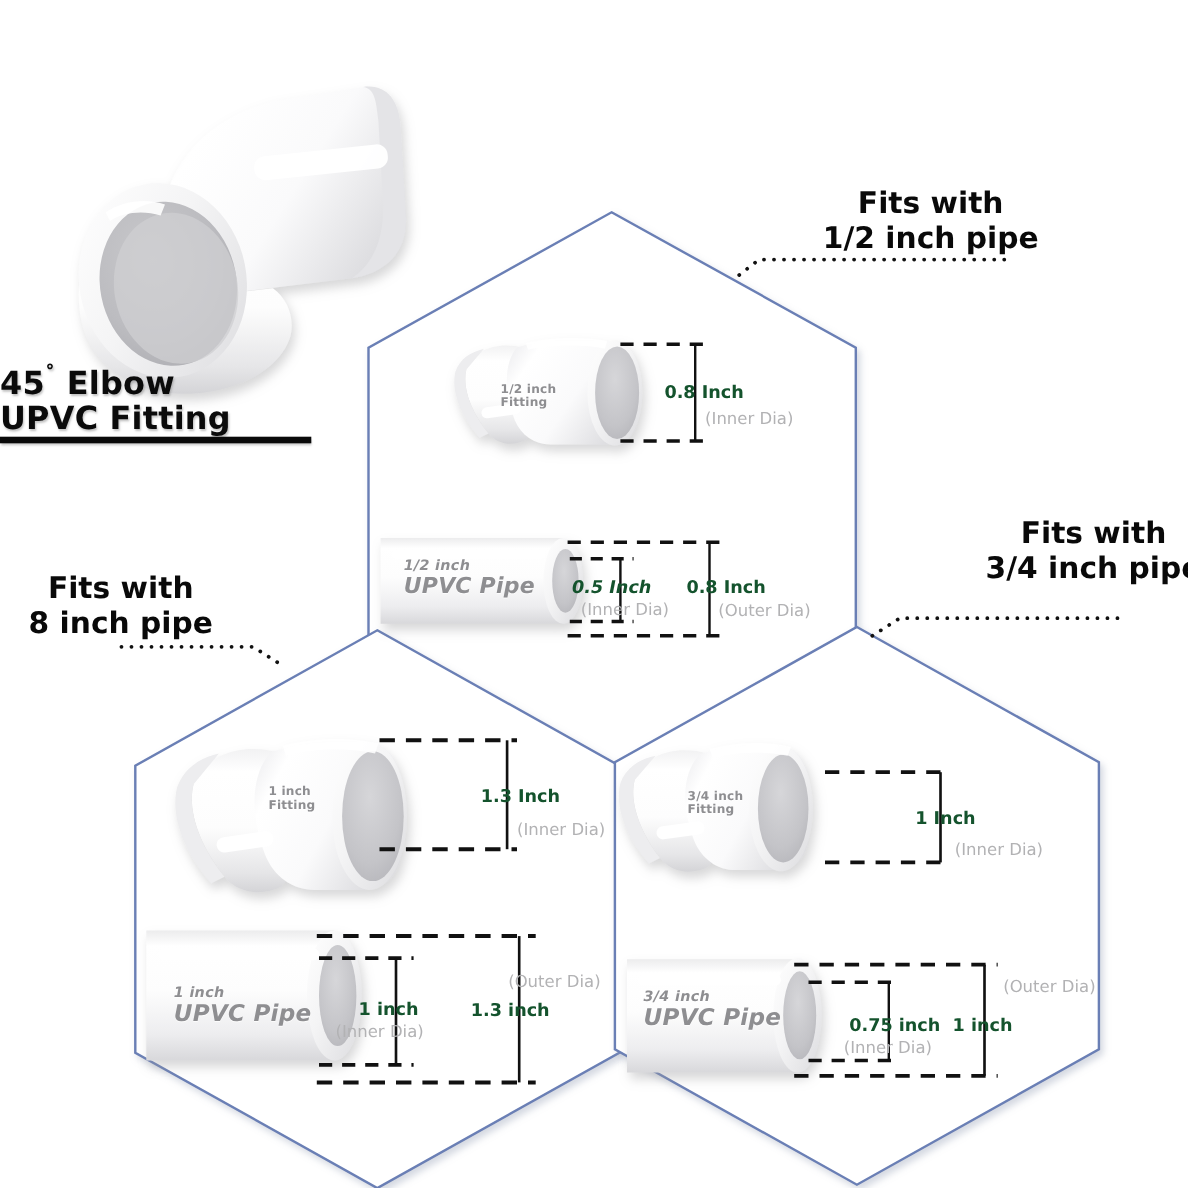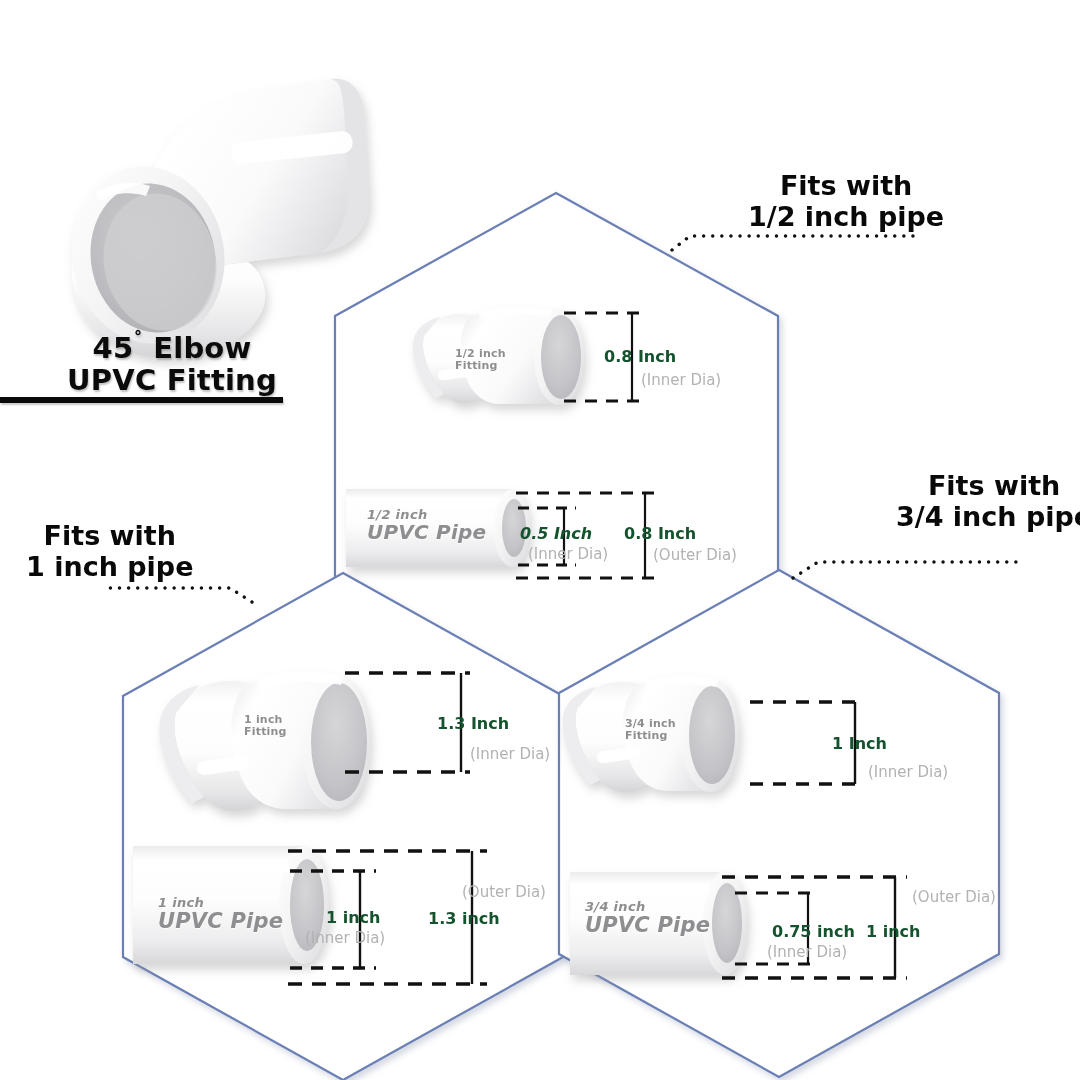--- a/index.html
+++ b/index.html
@@ -9,29 +9,28 @@
     font-family:"DejaVu Sans", sans-serif;
     overflow:hidden;
     position:relative;
   }
   .stage{position:absolute;left:0;top:0;width:1080px;height:1080px;}
   .abs{position:absolute;}
 
   
   #hero-title{
     left:0px; top:332px; width:312px;
-    text-align:center;
+    text-align:left;
     font-family:"DejaVu Sans", sans-serif;
     font-weight:bold;
     font-size:29px;
     line-height:32px;
     color:#0b0b0b;
     letter-spacing:.2px;
     text-shadow:1px 2px 2px rgba(120,120,120,.45);
-    margin-left:16px;
   }
   #hero-title .deg{font-size:19px;vertical-align:super;line-height:0;}
   #title-rule{
     left:0px; top:397px; width:283px; height:6px;
     background:#0a0a0a;
     box-shadow:1px 2px 2px rgba(120,120,120,.4);
   }
 
   
   .callout{
@@ -325,21 +324,21 @@
   <div class="abs callout" id="callout-half">
     <div>Fits with</div>
     <div>1/2 inch pipe</div>
   </div>
   <div class="abs callout" id="callout-threequarter">
     <div>Fits with</div>
     <div>3/4 inch pipe</div>
   </div>
   <div class="abs callout" id="callout-one">
     <div>Fits with</div>
-    <div>1 inch pipe</div>
+    <div>8 inch pipe</div>
   </div>
 
   <div class="abs part-cap fit-cap" style="left:455px;top:348px;width:100px;">
     <div>1/2 inch</div>
     <div>Fitting</div>
   </div>
   <div class="abs dim-val" style="left:604px;top:347px;">0.8 Inch</div>
   <div class="abs dim-sub" style="left:641px;top:371px;">(Inner Dia)</div>
 
   <div class="abs part-cap pipe-cap" style="left:367px;top:508px;width:130px;">

